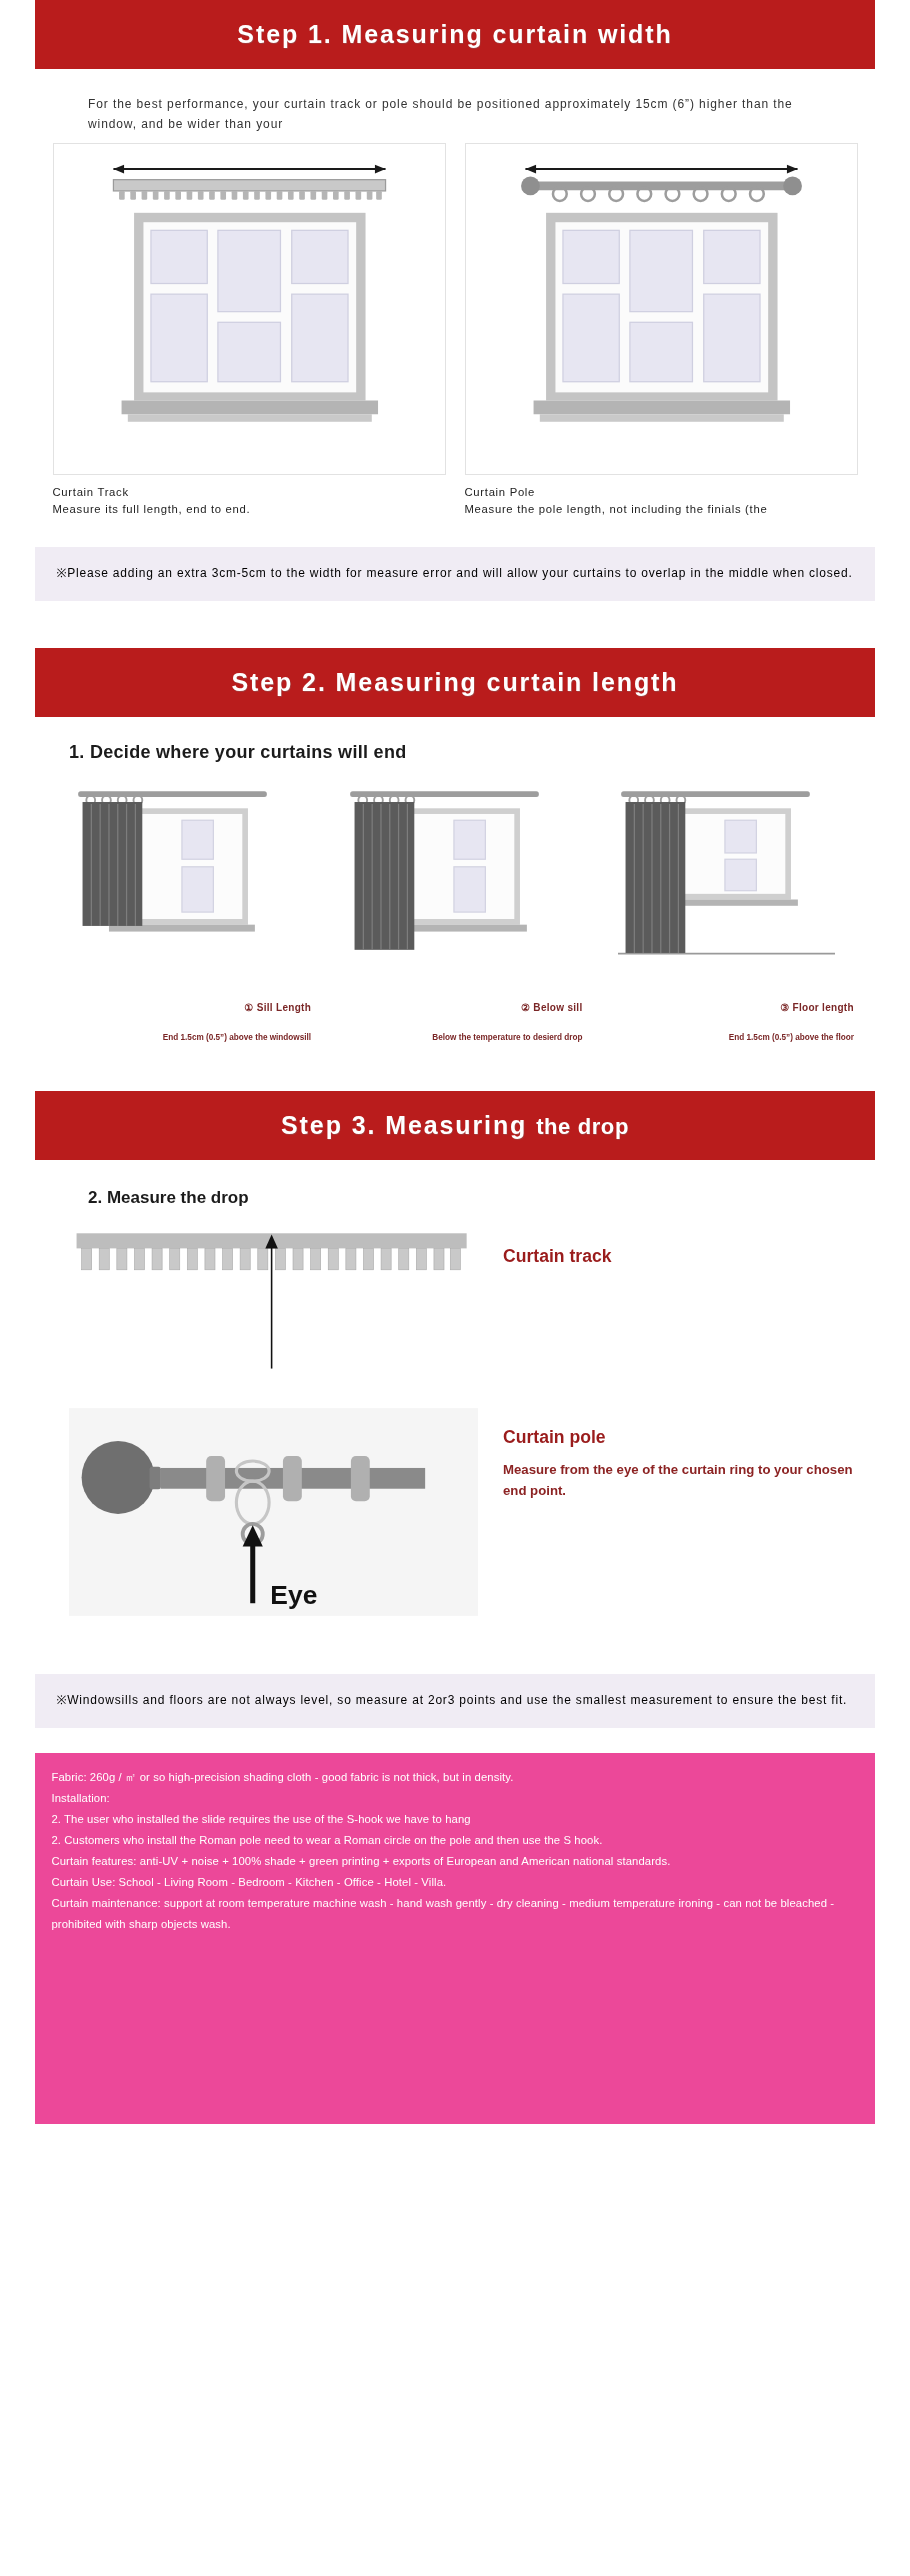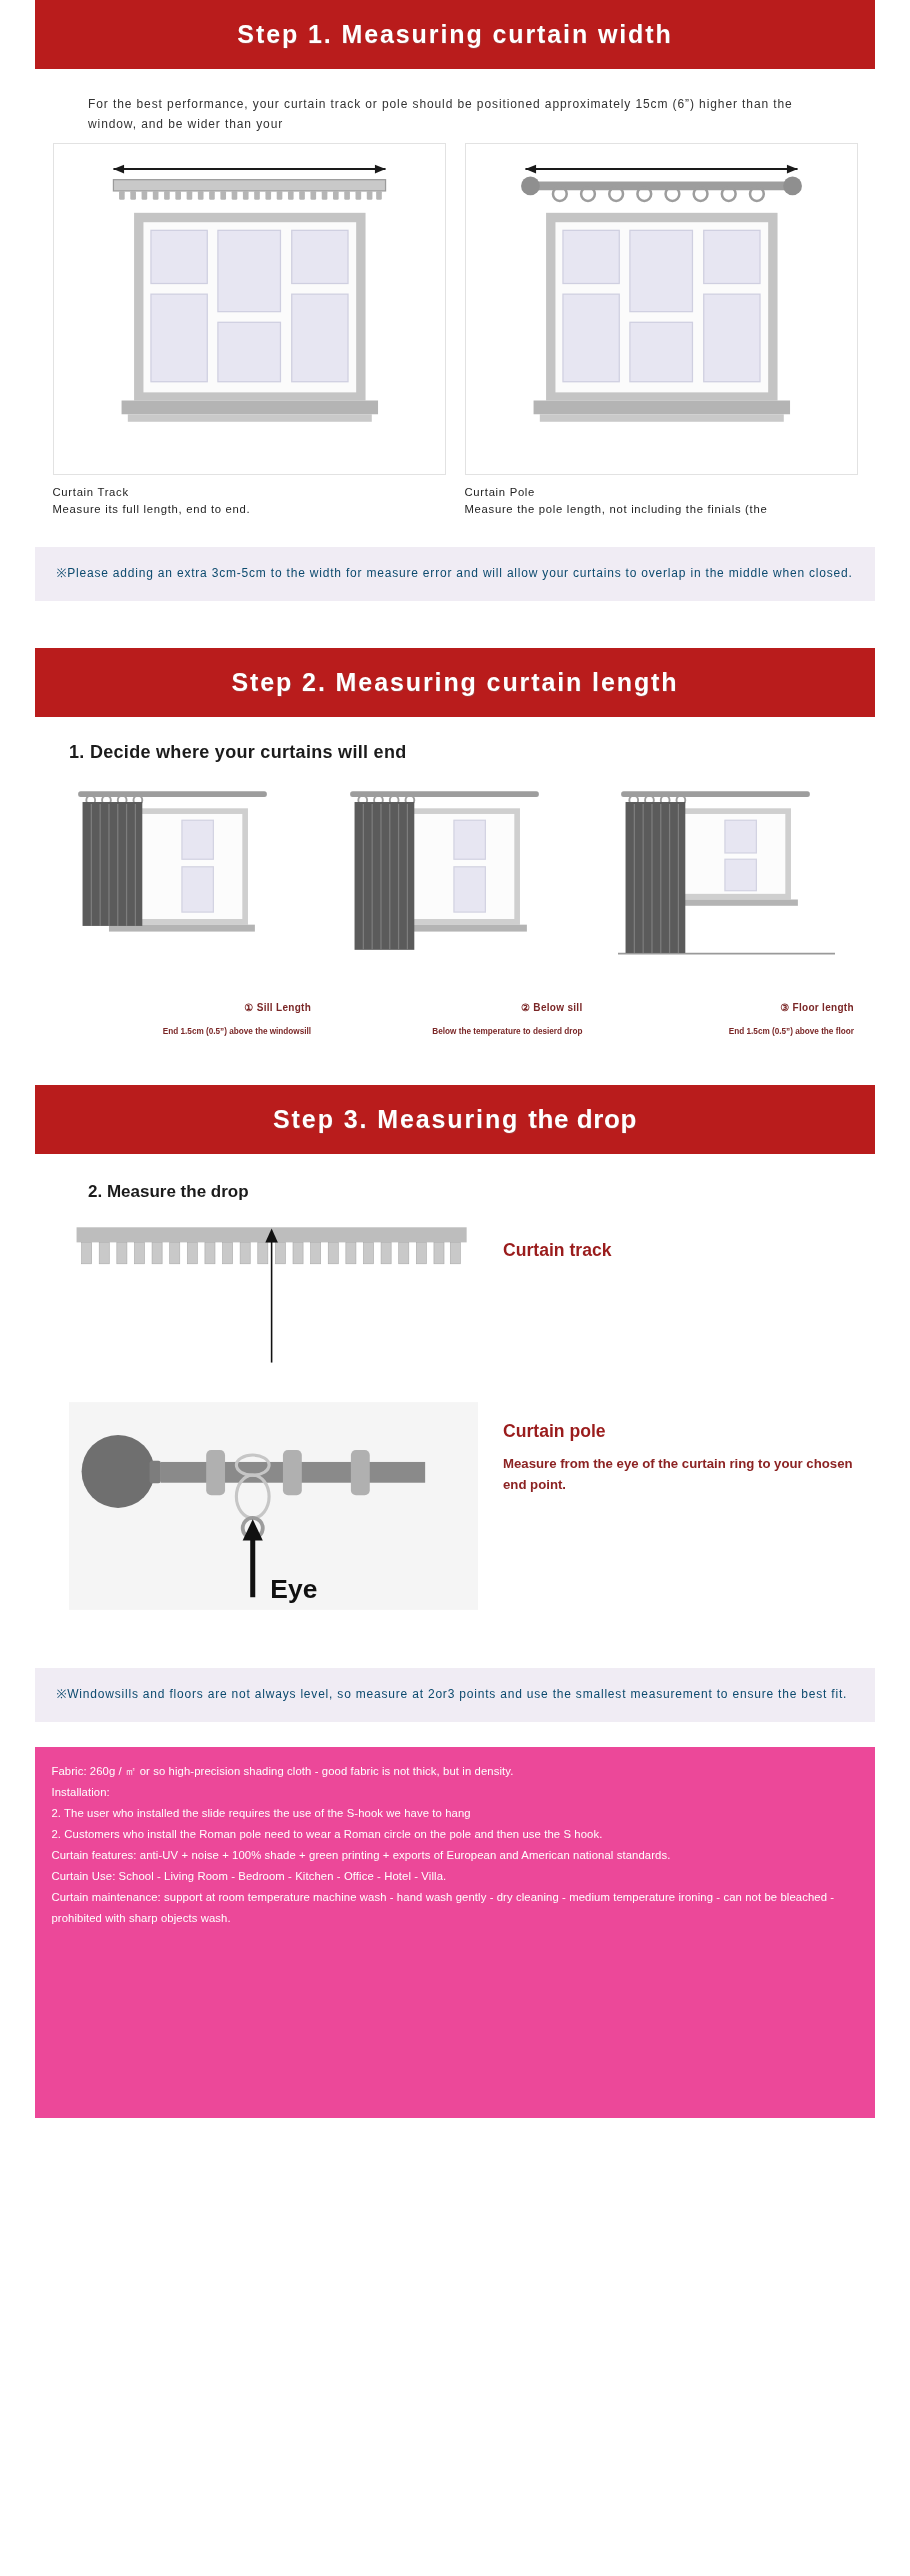--- a/index.html
+++ b/index.html
@@ -31,21 +31,21 @@
     justify-content: center;
   }
   .banner-text {
     color: #ffffff;
     font-size: 25px;
     letter-spacing: 1.9px;
     font-weight: bold;
     text-shadow: 0.6px 0.6px 0.6px rgba(120,120,120,0.35);
   }
   .banner-text .sub {
-    font-size: 26px;
+    font-size: 22px;
     letter-spacing: 0.6px;
   }
 
   
   .intro {
     margin: 25px 88px 9px 88px;
     font-size: 12px;
     line-height: 20px;
     letter-spacing: 0.9px;
     color: #333;
@@ -78,21 +78,21 @@
   .caption .c-title { display: block; }
 
   
   .win-wrap { position: absolute; left: 0; top: 0; right: 0; bottom: 0; }
 
   
   .notice {
     margin: 28px 35px 0 35px;
     background: #f0ecf4;
     padding: 16.4px 21.4px;
-    color: #0c4a6e;
+    color: #000000;
     font-size: 12px;
     line-height: 21.4px;
     letter-spacing: 0.8px;
   }
 
   .gap-lg { height: 47px; }
   .gap-md { height: 28px; }
 
   
   .subhead {
@@ -122,21 +122,21 @@
     font-size: 10px;
     font-weight: bold;
     color: #7a2626;
     margin-top: 5px;
     letter-spacing: 0.3px;
   }
   .tcap-sub {
     font-size: 8.2px;
     font-weight: bold;
     color: #7a2626;
-    margin-top: 13px;
+    margin-top: 19px;
     line-height: 12px;
   }
 
   
   .drop-row {
     display: flex;
     margin: 0 38px 0 69px;
     align-items: flex-start;
   }
   .drop-fig {

